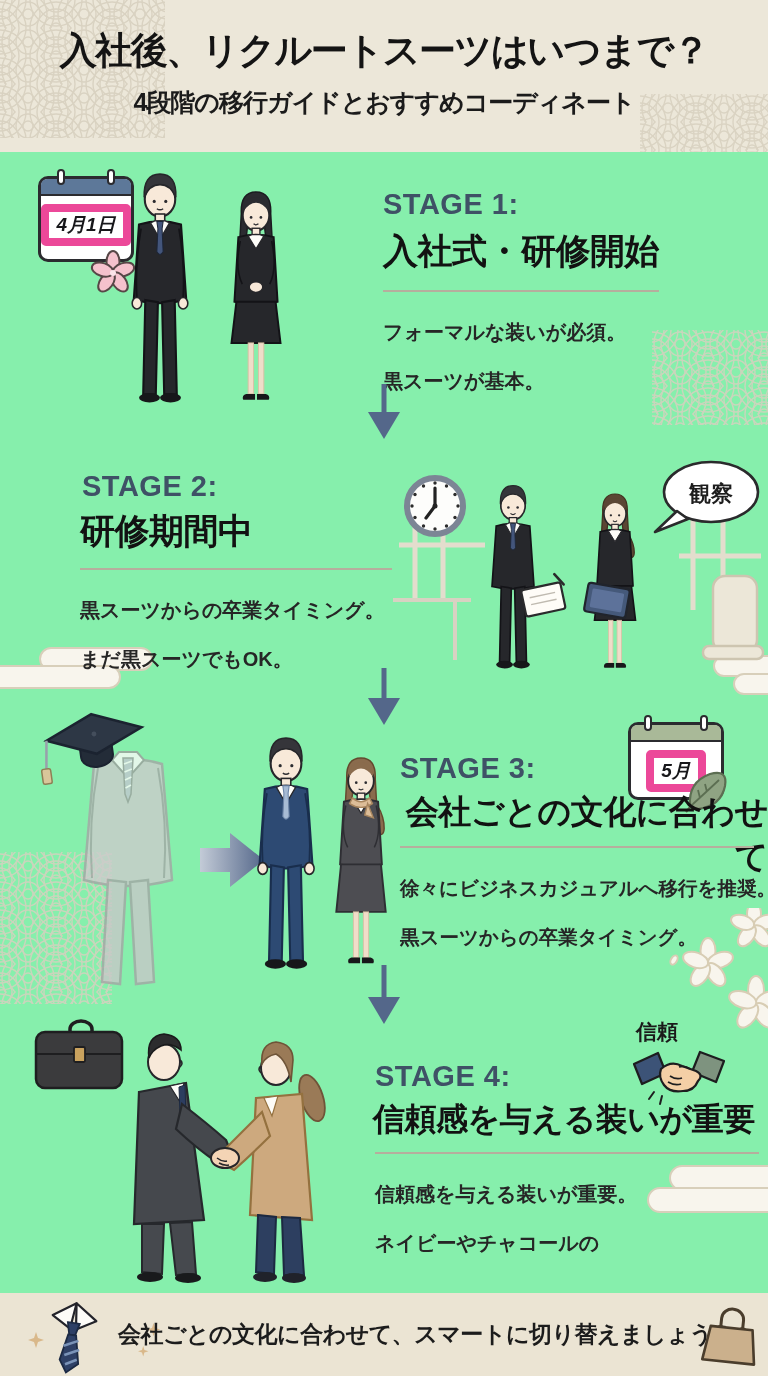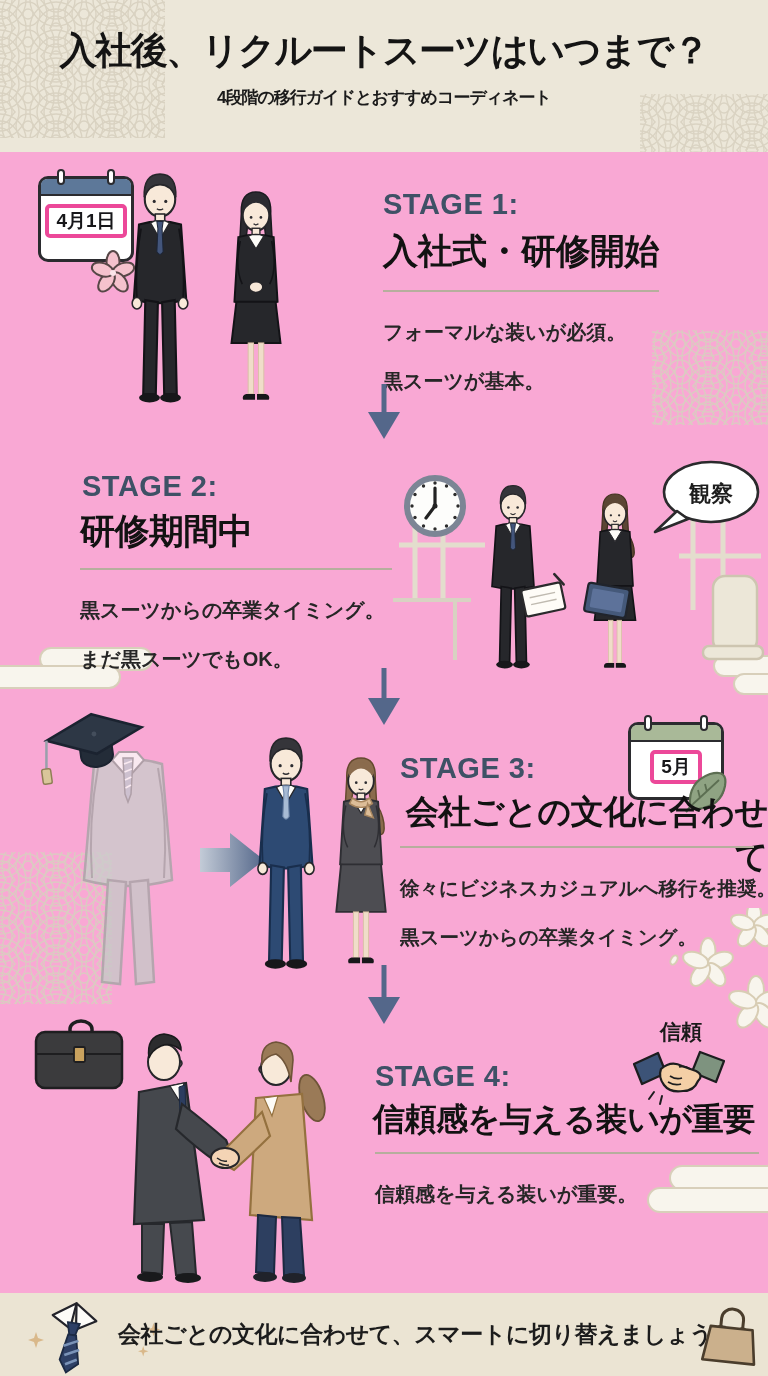--- a/index.html
+++ b/index.html
@@ -1,45 +1,45 @@
 <!DOCTYPE html>
 <html><head>
 <meta charset="utf-8">
 <style>
   html,body{margin:0;padding:0;background:#dcd8cc;}
   *{box-sizing:border-box;}
   .canvas{
     position:relative;width:768px;height:1376px;margin:0 auto;
-    background:#f9a8d4;overflow:hidden;
+    background:#86efac;overflow:hidden;
     font-family:"Liberation Sans","DejaVu Sans",sans-serif;color:#1c1c1c;
   }
   .abs{position:absolute;}
   
   .header-band{position:absolute;left:0;top:0;width:768px;height:152px;background:#ece7d9;}
   .main-title{position:absolute;left:0;top:26px;width:768px;text-align:center;
     font-size:37px;font-weight:900;letter-spacing:-1.5px;color:#141414;}
   .subtitle{position:absolute;left:0;top:86px;width:768px;text-align:center;
-    font-size:17px;font-weight:800;letter-spacing:-1px;color:#1b1b1b;}
+    font-size:25px;font-weight:800;letter-spacing:-1px;color:#1b1b1b;}
   
   .stage-label{font-size:29px;font-weight:600;color:#3f5166;letter-spacing:.5px;}
   .stage-title{font-weight:900;color:#121212;letter-spacing:-.5px;text-align:right;}
   .divider{height:2px;background:#b6ae9d;}
   .desc-line{font-size:20px;font-weight:700;color:#262626;line-height:34px;white-space:nowrap;margin-top:15px;}
   
   .calendar{position:absolute;background:#fff;border:3px solid #2b2b2f;border-radius:10px;}
   .cal-head{height:17px;border-radius:6px 6px 0 0;border-bottom:2.5px solid #2b2b2f;}
   .cal-pin{position:absolute;top:-10px;width:8px;height:16px;background:#fff;
     border:2.5px solid #2b2b2f;border-radius:4px;z-index:2;}
-  .cal-label{margin:8px auto 0;width:fit-content;padding:0 7px;border:4px solid #ec4899;
-    border-radius:5px;font-size:19px;font-weight:800;color:#17171a;white-space:nowrap;}
+  .cal-label{margin:8px auto 0;width:fit-content;padding:0 7px;border:8px solid #ec4899;
+    border-radius:5px;font-size:19px;font-weight:800;color:#17171a;white-space:nowrap;font-style:italic;}
   
   .footer-band{position:absolute;left:0;top:1293px;width:768px;height:83px;background:#ebe4d3;}
   .footer-msg{position:absolute;left:118px;top:1319px;width:548px;text-align:center;
     font-size:23px;font-weight:800;color:#1c1c1c;letter-spacing:-.5px;white-space:nowrap;}
-  .badge-label{font-size:21px;font-weight:800;color:#1a1a1a;text-align:center;}
+  .badge-label{font-size:21px;font-weight:800;color:#1a1a1a;}
   svg text{font-family:"Liberation Sans","DejaVu Sans",sans-serif;}
 </style>
 </head>
 <body>
 
 <div class="canvas">
 
   <svg width="0" height="0" style="position:absolute" aria-hidden="true">
     <defs>
       <pattern id="sg" width="56" height="28" patternUnits="userSpaceOnUse">
@@ -409,20 +409,21 @@
         <path d="M38,30 q6,4 12,2 M36,36 q7,4 13,2 M47,21 q6,-2 11,2" fill="none" stroke-width="1.8"></path>
       </g>
       <path d="M22,46 l-5,7 M30,50 l-2,8" stroke="#1d1d1f" stroke-width="2" stroke-linecap="round"></path>
     </svg>
 
     <div class="abs stage-label" style="left:375px;top:1060px">STAGE 4:</div>
     <div class="abs stage-title" style="left:373px;top:1098px;font-size:32px">信頼感を与える装いが重要</div>
     <div class="abs divider" style="left:375px;top:1152px;width:384px"></div>
     <div class="abs" style="left:375px;top:1162px">
       <div class="desc-line">信頼感を与える装いが重要。</div>
+      <div class="desc-line">ネイビーやチャコールの</div>
     </div>
 
     <svg class="abs" style="left:18px;top:1012px" width="348" height="278" viewBox="0 0 348 278">
 
       <g transform="translate(18,6)">
         <path d="M34,16 v-5 a11,8 0 0 1 22,0 v5" fill="none" stroke="#1e1e20" stroke-width="3.5"></path>
         <rect x="0" y="14" width="86" height="56" rx="9" fill="#3b3b3d" stroke="#1e1e20" stroke-width="2.5"></rect>
         <path d="M0,36 h86" stroke="#1e1e20" stroke-width="2"></path>
         <rect x="38" y="29" width="11" height="15" rx="1.5" fill="#c9a25e" stroke="#1e1e20" stroke-width="1.8"></rect>
       </g>

